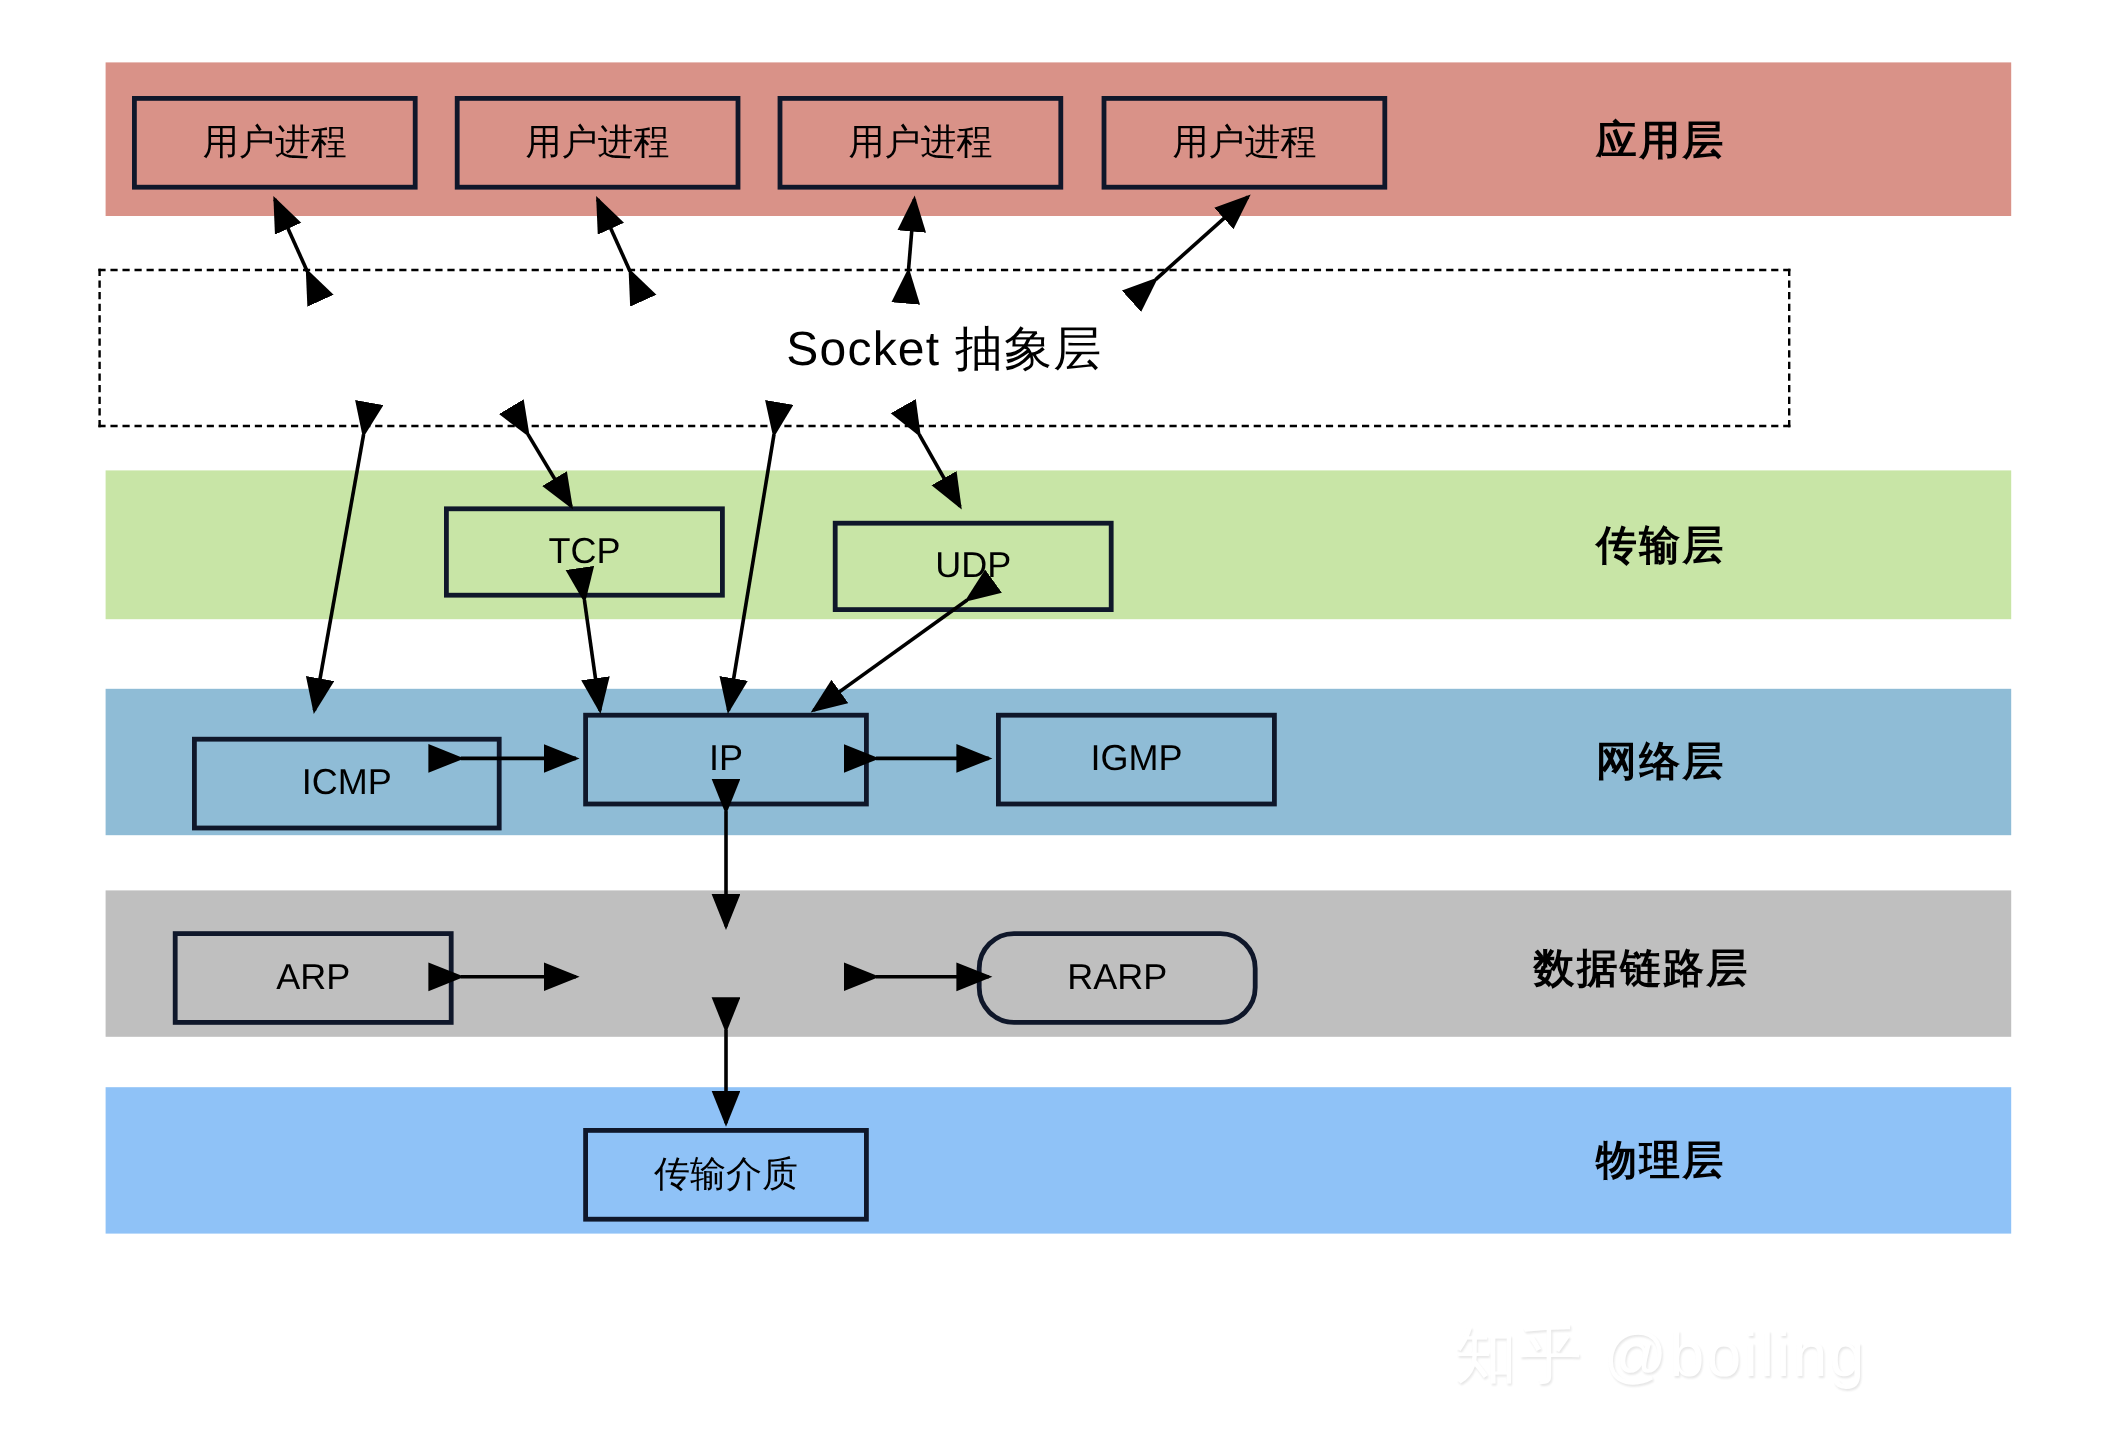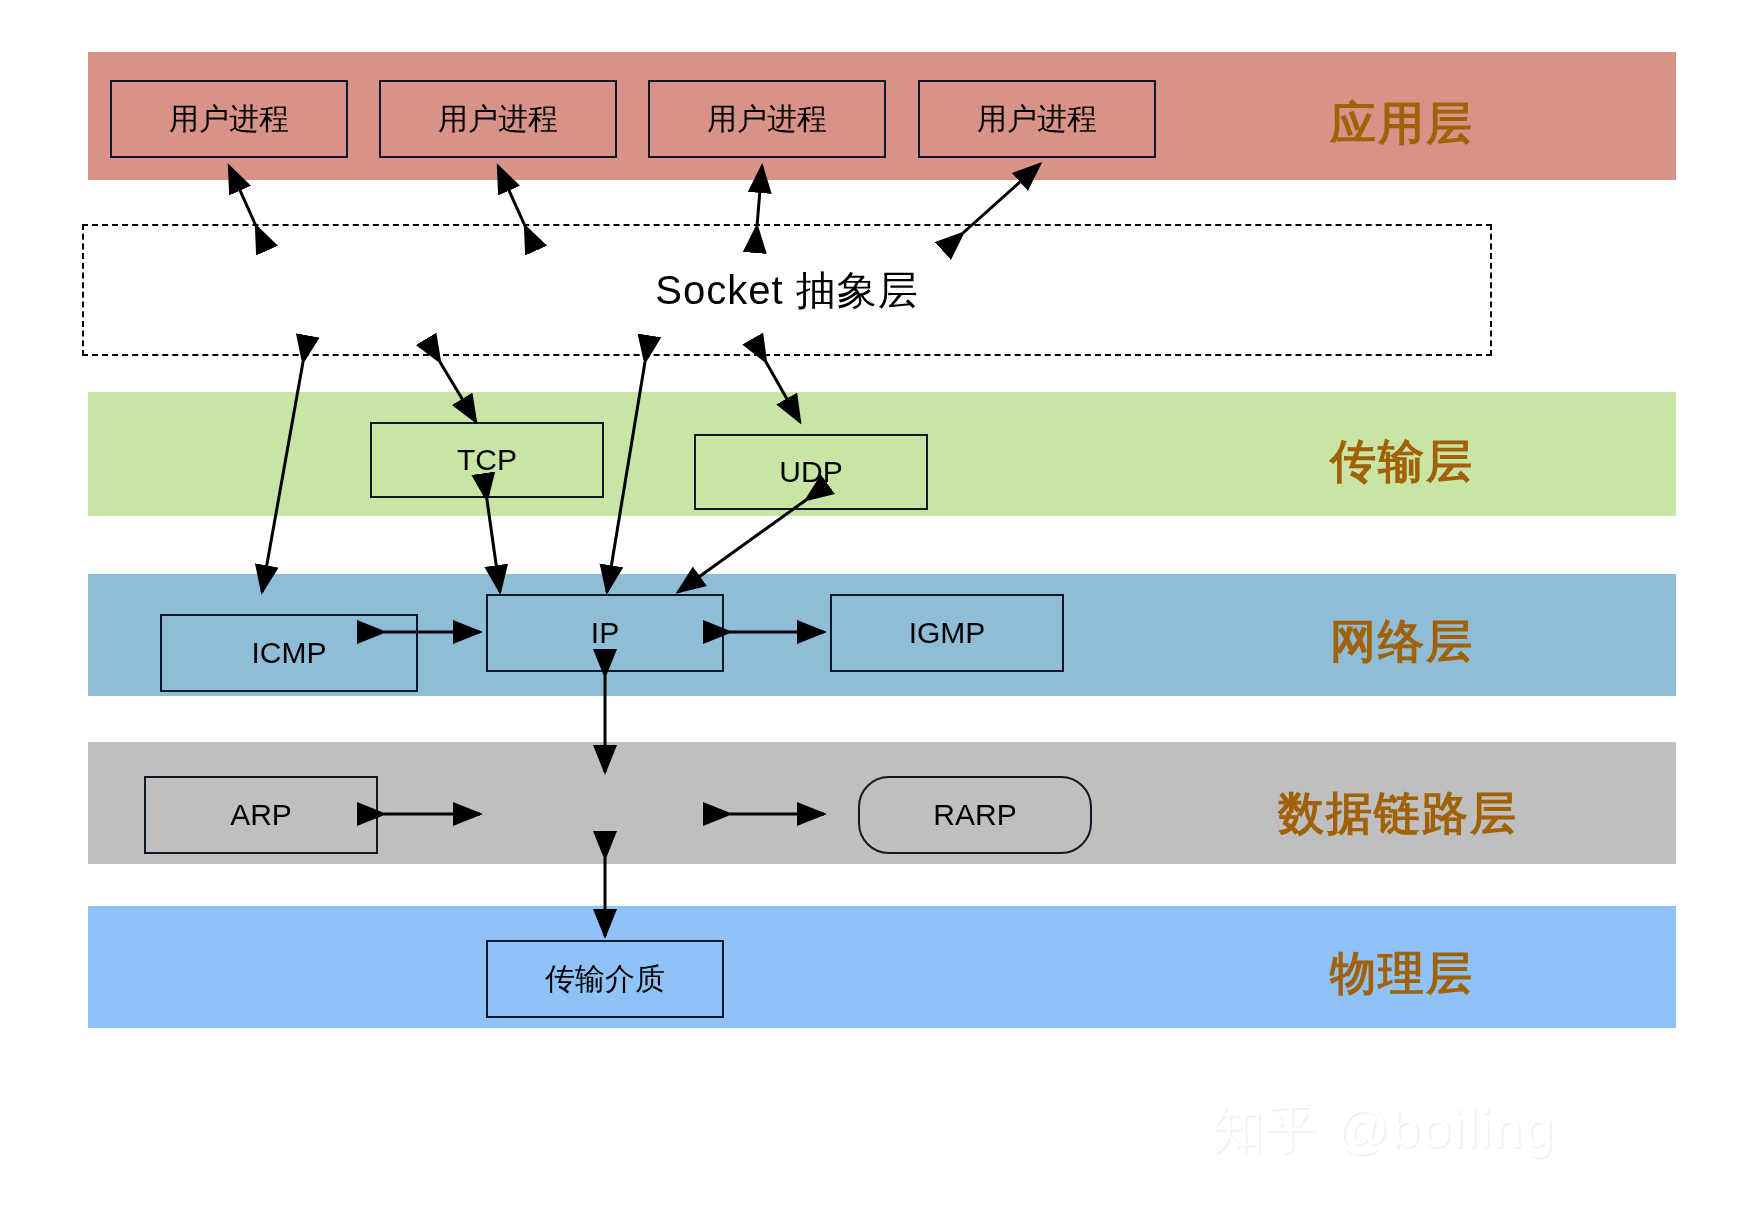--- a/index.html
+++ b/index.html
@@ -25,33 +25,33 @@
   }
   .band-app   { background: #d99288; }
   .band-trans { background: #c8e5a6; }
   .band-net   { background: #8fbcd6; }
   .band-link  { background: #bfbfbf; }
   .band-phys  { background: #8fc2f7; }
 
   
   .layer-caption {
     position: absolute;
-    color: #a16207;
+    color: #000000;
     font-weight: bold;
-    font-size: 46px;
+    font-size: 34px;
     letter-spacing: 2px;
     white-space: nowrap;
     line-height: 1;
   }
 
   
   .node {
     position: absolute;
     box-sizing: border-box;
-    border: 2px solid #0f172a;
+    border: 4px solid #0f172a;
     display: flex;
     align-items: center;
     justify-content: center;
     color: #000000;
     font-size: 30px;
     line-height: 1;
     background: transparent;
   }
   .node-cn { font-size: 30px; }
 
@@ -124,21 +124,21 @@
   <div class="socket-box" style="left:82px; top:224px; width:1410px; height:132px;">Socket 抽象层</div>
 
   <div class="node" style="left:370px; top:422px; width:234px; height:76px;">TCP</div>
   <div class="node" style="left:694px; top:422px; width:234px; height:76px;margin-top:12px;">UDP</div>
 
   <div class="node" style="left:160px; top:594px; width:258px; height:78px;margin-top:20px;">ICMP</div>
   <div class="node" style="left:486px; top:594px; width:238px; height:78px;">IP</div>
   <div class="node" style="left:830px; top:594px; width:234px; height:78px;">IGMP</div>
 
   <div class="node" style="left:144px; top:776px; width:234px; height:78px;">ARP</div>
-  <div class="node" style="left:858px; top:776px; width:234px; height:78px;border-radius:31px;">RARP</div>
+  <div class="node" style="left:814px; top:776px; width:234px; height:78px;border-radius:31px;">RARP</div>
 
   <div class="node node-cn" style="left:486px; top:940px; width:238px; height:78px;">传输介质</div>
 
   <svg id="arrows" viewBox="0 0 1760 1210" xmlns="http://www.w3.org/2000/svg">
     <defs>
       <marker id="ah" markerWidth="11" markerHeight="11" refX="9" refY="4" orient="auto" markerUnits="strokeWidth">
         <path d="M0,0 L10,4 L0,8 z" fill="#000000"></path>
       </marker>
       <marker id="ahs" markerWidth="9" markerHeight="9" refX="7.5" refY="3.4" orient="auto" markerUnits="strokeWidth">
         <path d="M0,0 L8.5,3.4 L0,6.8 z" fill="#000000"></path>

